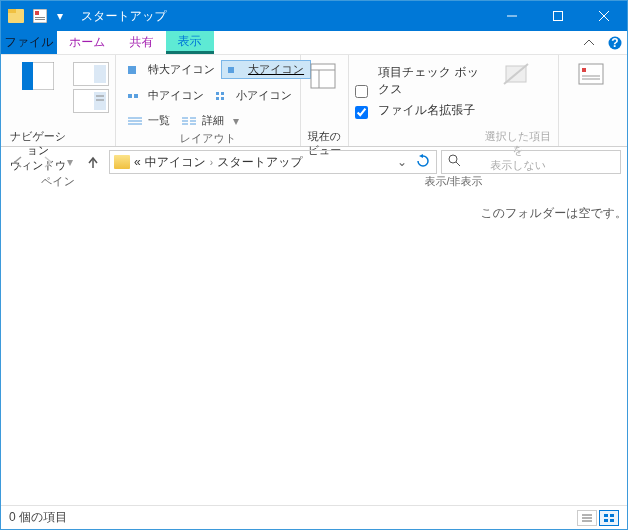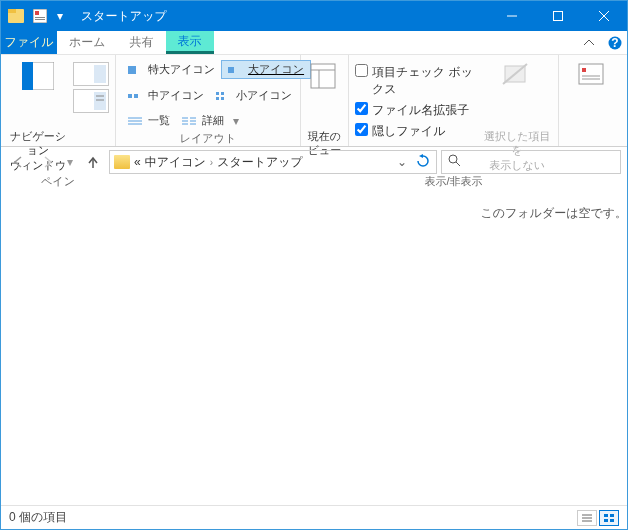--- a/index.html
+++ b/index.html
@@ -9,22 +9,22 @@
 
 .titlebar { height: 30px; background: #0078d7; display: flex; align-items: center; color: #fff; }
 .titlebar .qat { display: flex; align-items: center; padding: 0 4px; }
 .titlebar .qat-icon { width: 22px; height: 22px; display: flex; align-items: center; justify-content: center; margin-right: 2px; }
 .titlebar .title { flex: 1; padding-left: 8px; font-size: 12px; }
 .titlebar .win-btns { display: flex; }
 .titlebar .win-btn { width: 46px; height: 30px; display: flex; align-items: center; justify-content: center; color: #fff; }
 
 
 .menurow { height: 24px; display: flex; align-items: stretch; border-bottom: 1px solid #e5e5e5; }
-.menurow .file-tab { background: #0078d7; color: #fef9c3; width: 56px; display: flex; align-items: center; justify-content: center; }
-.menurow .tab { padding: 0 12px; display: flex; align-items: center; color: #737373; }
+.menurow .file-tab { background: #0078d7; color: #0f172a; width: 56px; display: flex; align-items: center; justify-content: center; }
+.menurow .tab { padding: 0 12px; display: flex; align-items: center; color: #a21caf; }
 .menurow .tab.active { border-bottom: 3px solid #0f766e; color: #0078d7; background: #5eead4; }
 .menurow .spacer { flex: 1; }
 .menurow .collapse-btn { width: 28px; display: flex; align-items: center; justify-content: center; color: #555; }
 .menurow .help-btn { width: 24px; display: flex; align-items: center; justify-content: center; color: #0078d7; }
 
 
 .ribbon { height: 92px; display: flex; border-bottom: 1px solid #d0d0d0; background: #fdfdfd; }
 .ribbon .group { display: flex; flex-direction: column; border-right: 1px solid #e2e2e2; padding: 3px 6px 0 6px; }
 .ribbon .group-body { flex: 1; display: flex; align-items: flex-start; }
 .ribbon .group-label { text-align: center; font-size: 11px; color: #666; padding: 2px 0; }
@@ -32,21 +32,21 @@
 .big-btn .icon { width: 32px; height: 32px; margin-bottom: 3px; }
 .big-btn .lbl { font-size: 11px; text-align: center; line-height: 1.3; }
 .big-btn.disabled { color: #aaa; }
 .thumb-row { display: flex; flex-direction: column; gap: 3px; margin-left: 4px; margin-top: 4px; }
 .thumb { width: 36px; height: 24px; border: 1px solid #c7c7c7; background: #fff; }
 .layout-row { display: flex; align-items: center; gap: 4px; padding: 1px 6px; }
 .layout-row.sel { background: #cde6f7; border: 1px solid #7ab6e8; text-decoration: underline; }
 .layout-row .ico { width: 16px; height: 12px; }
 .layout-row .txt { font-size: 11px; color: #333; white-space: nowrap; }
 .check-col { display: flex; flex-direction: column; gap: 4px; padding-top: 6px; }
-.check-row { display: flex; align-items: flex-start; gap: 4px; font-size: 11px; color: #333; }
+.check-row { display: flex; align-items: flex-end; gap: 10px; font-size: 11px; color: #333; }
 .check-row input { width: 13px; height: 13px; }
 
 
 .nav-row { height: 30px; display: flex; align-items: center; padding: 3px 6px; gap: 4px; }
 .nav-btn { width: 24px; height: 24px; display: flex; align-items: center; justify-content: center; color: #999; border-radius: 2px; }
 .addr { flex: 1; height: 24px; border: 1px solid #ccc; display: flex; align-items: center; padding: 0 4px; gap: 4px; }
 .addr .crumb { font-size: 12px; color: #333; }
 .addr .sep { color: #888; font-size: 10px; }
 .addr .spacer2 { flex: 1; }
 .addr .drop { color: #666; width: 16px; text-align: center; }
@@ -241,24 +241,20 @@
       <div class="group-body">
         <div class="check-col">
           <label class="check-row">
               <input type="checkbox" style="">
               <span>項目チェック ボックス</span>
             </label>
           <label class="check-row">
               <input type="checkbox" checked="" style="">
               <span>ファイル名拡張子</span>
             </label>
-          <label class="check-row">
-              <input type="checkbox" checked="" style="">
-              <span>隠しファイル</span>
-            </label>
         </div>
         <div class="big-btn disabled" style="width:78px">
           <div class="icon">
             <svg width="28" height="24">
                 <rect x="4" y="4" width="20" height="16" fill="#eee" stroke="#ccc"></rect>
                 <line x1="2" y1="22" x2="26" y2="2" stroke="#ccc" stroke-width="2"></line>
               </svg>
           </div>
           <div class="lbl" style="white-space:pre-line">選択した項目を
 表示しない</div>

